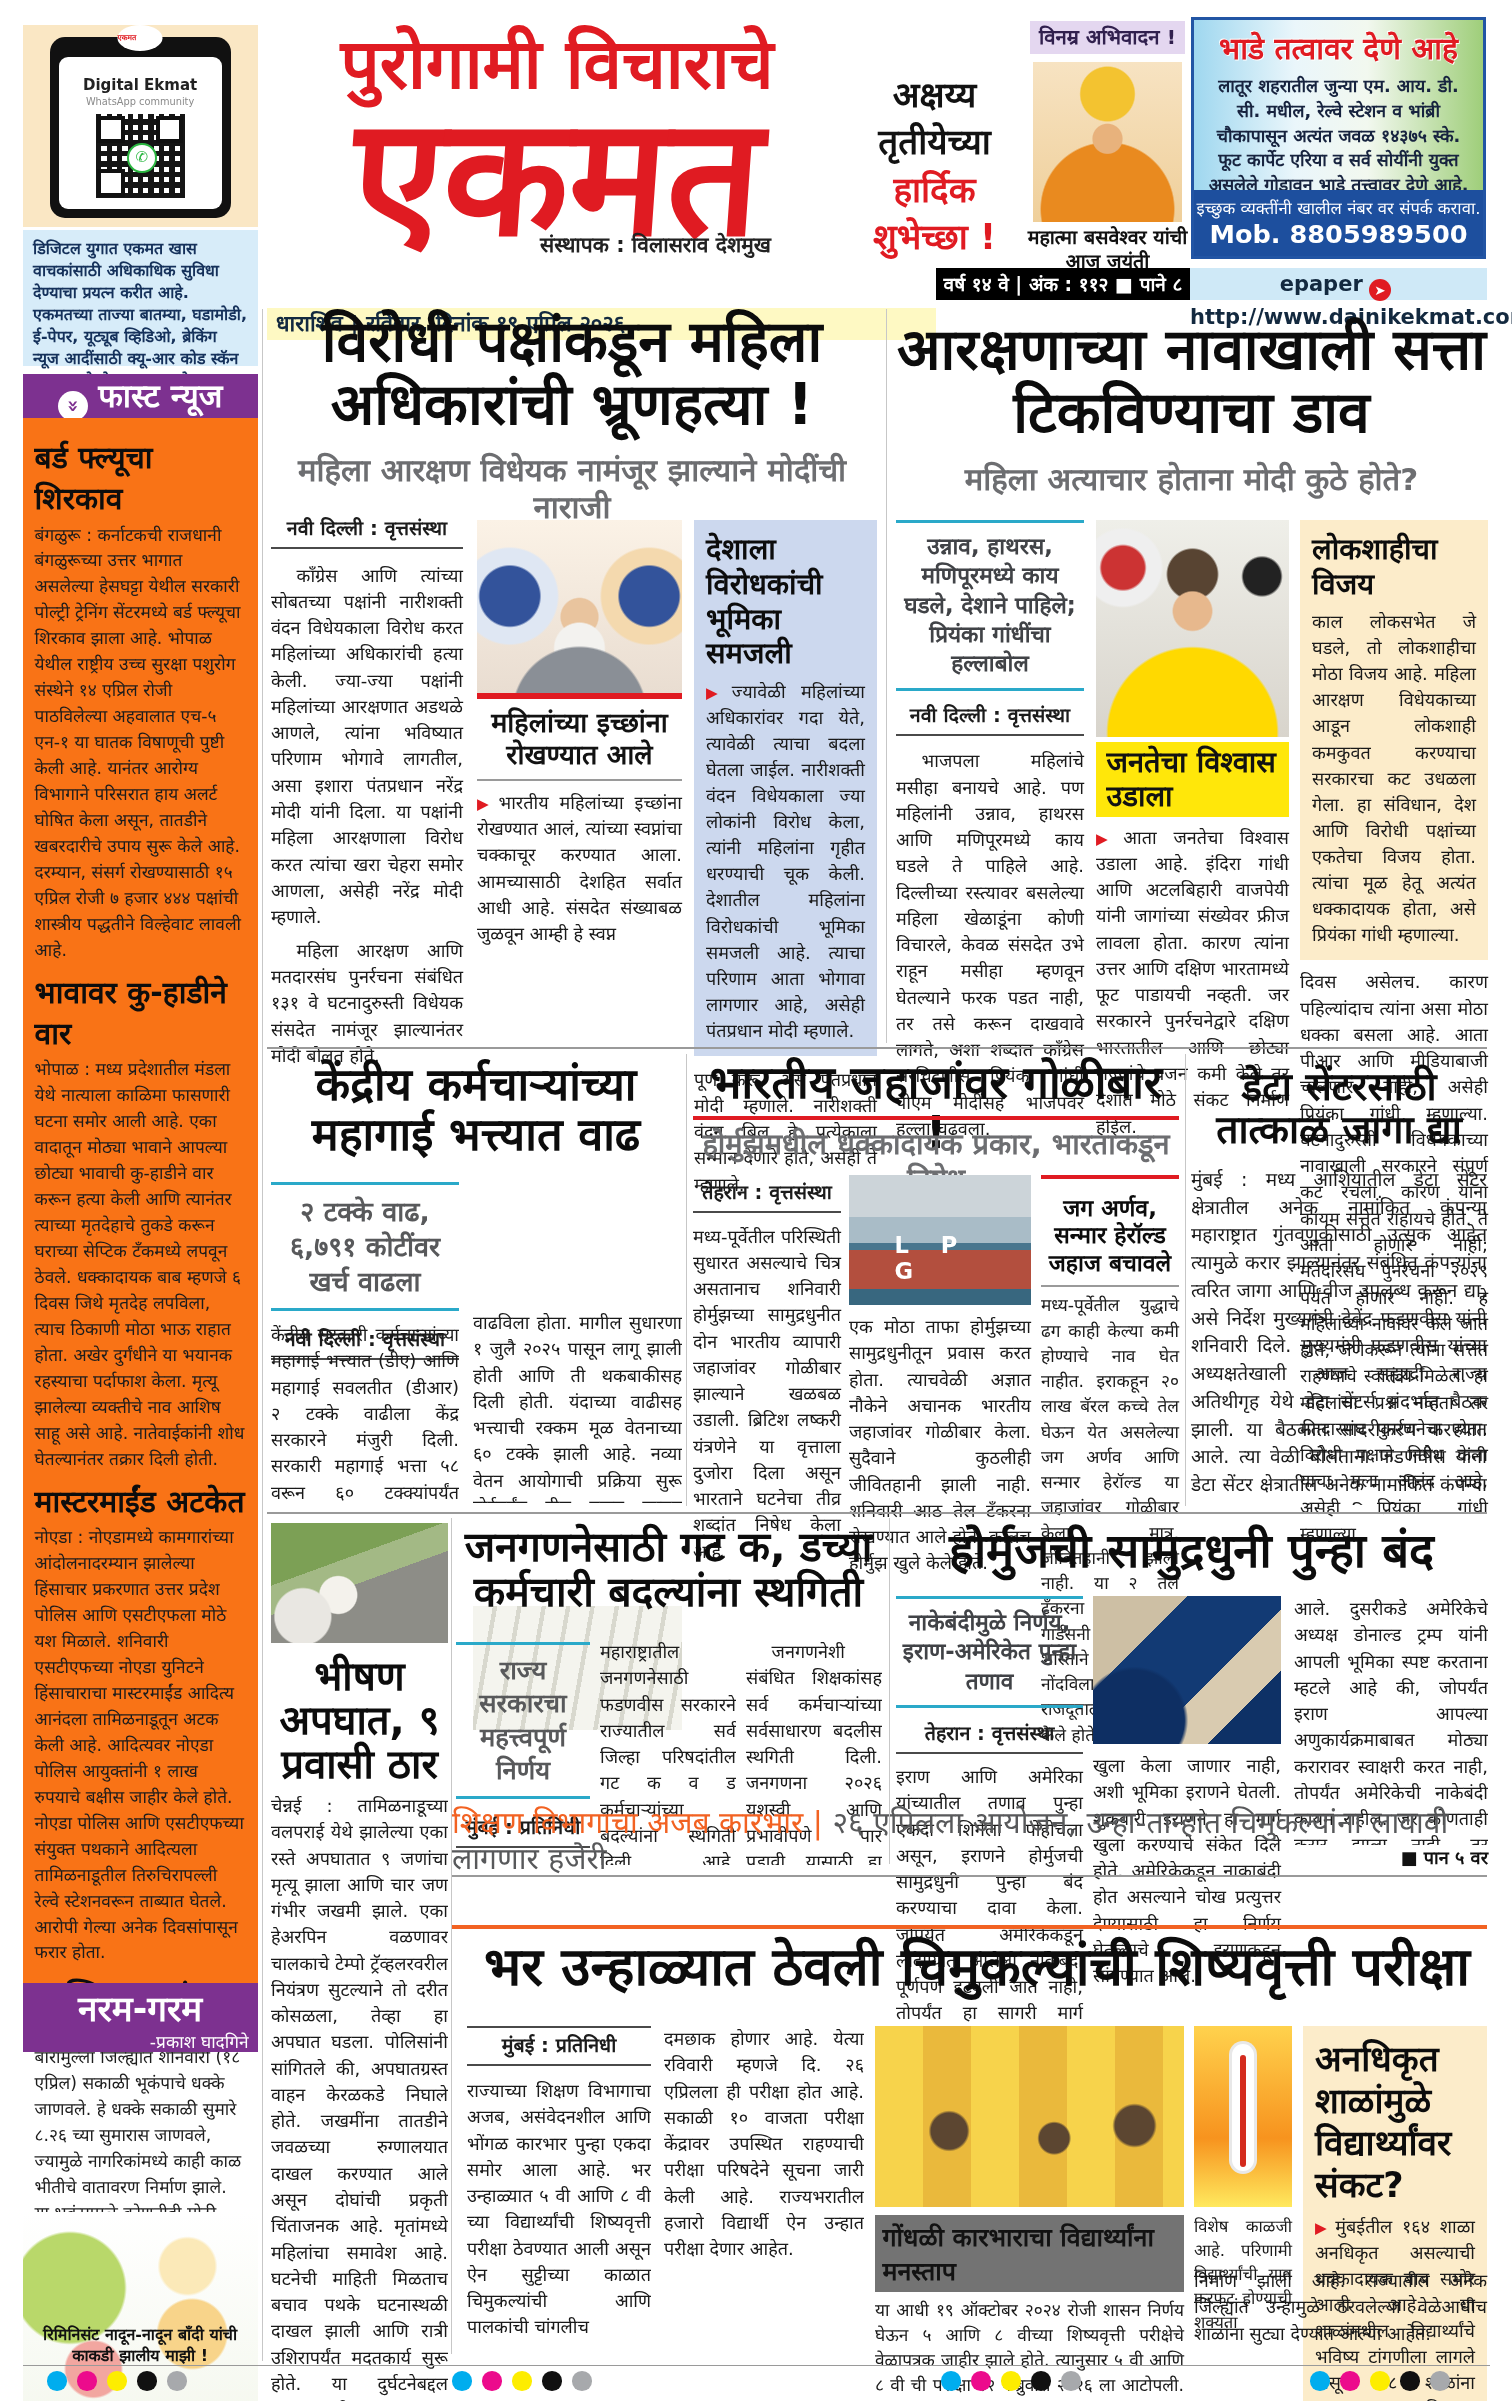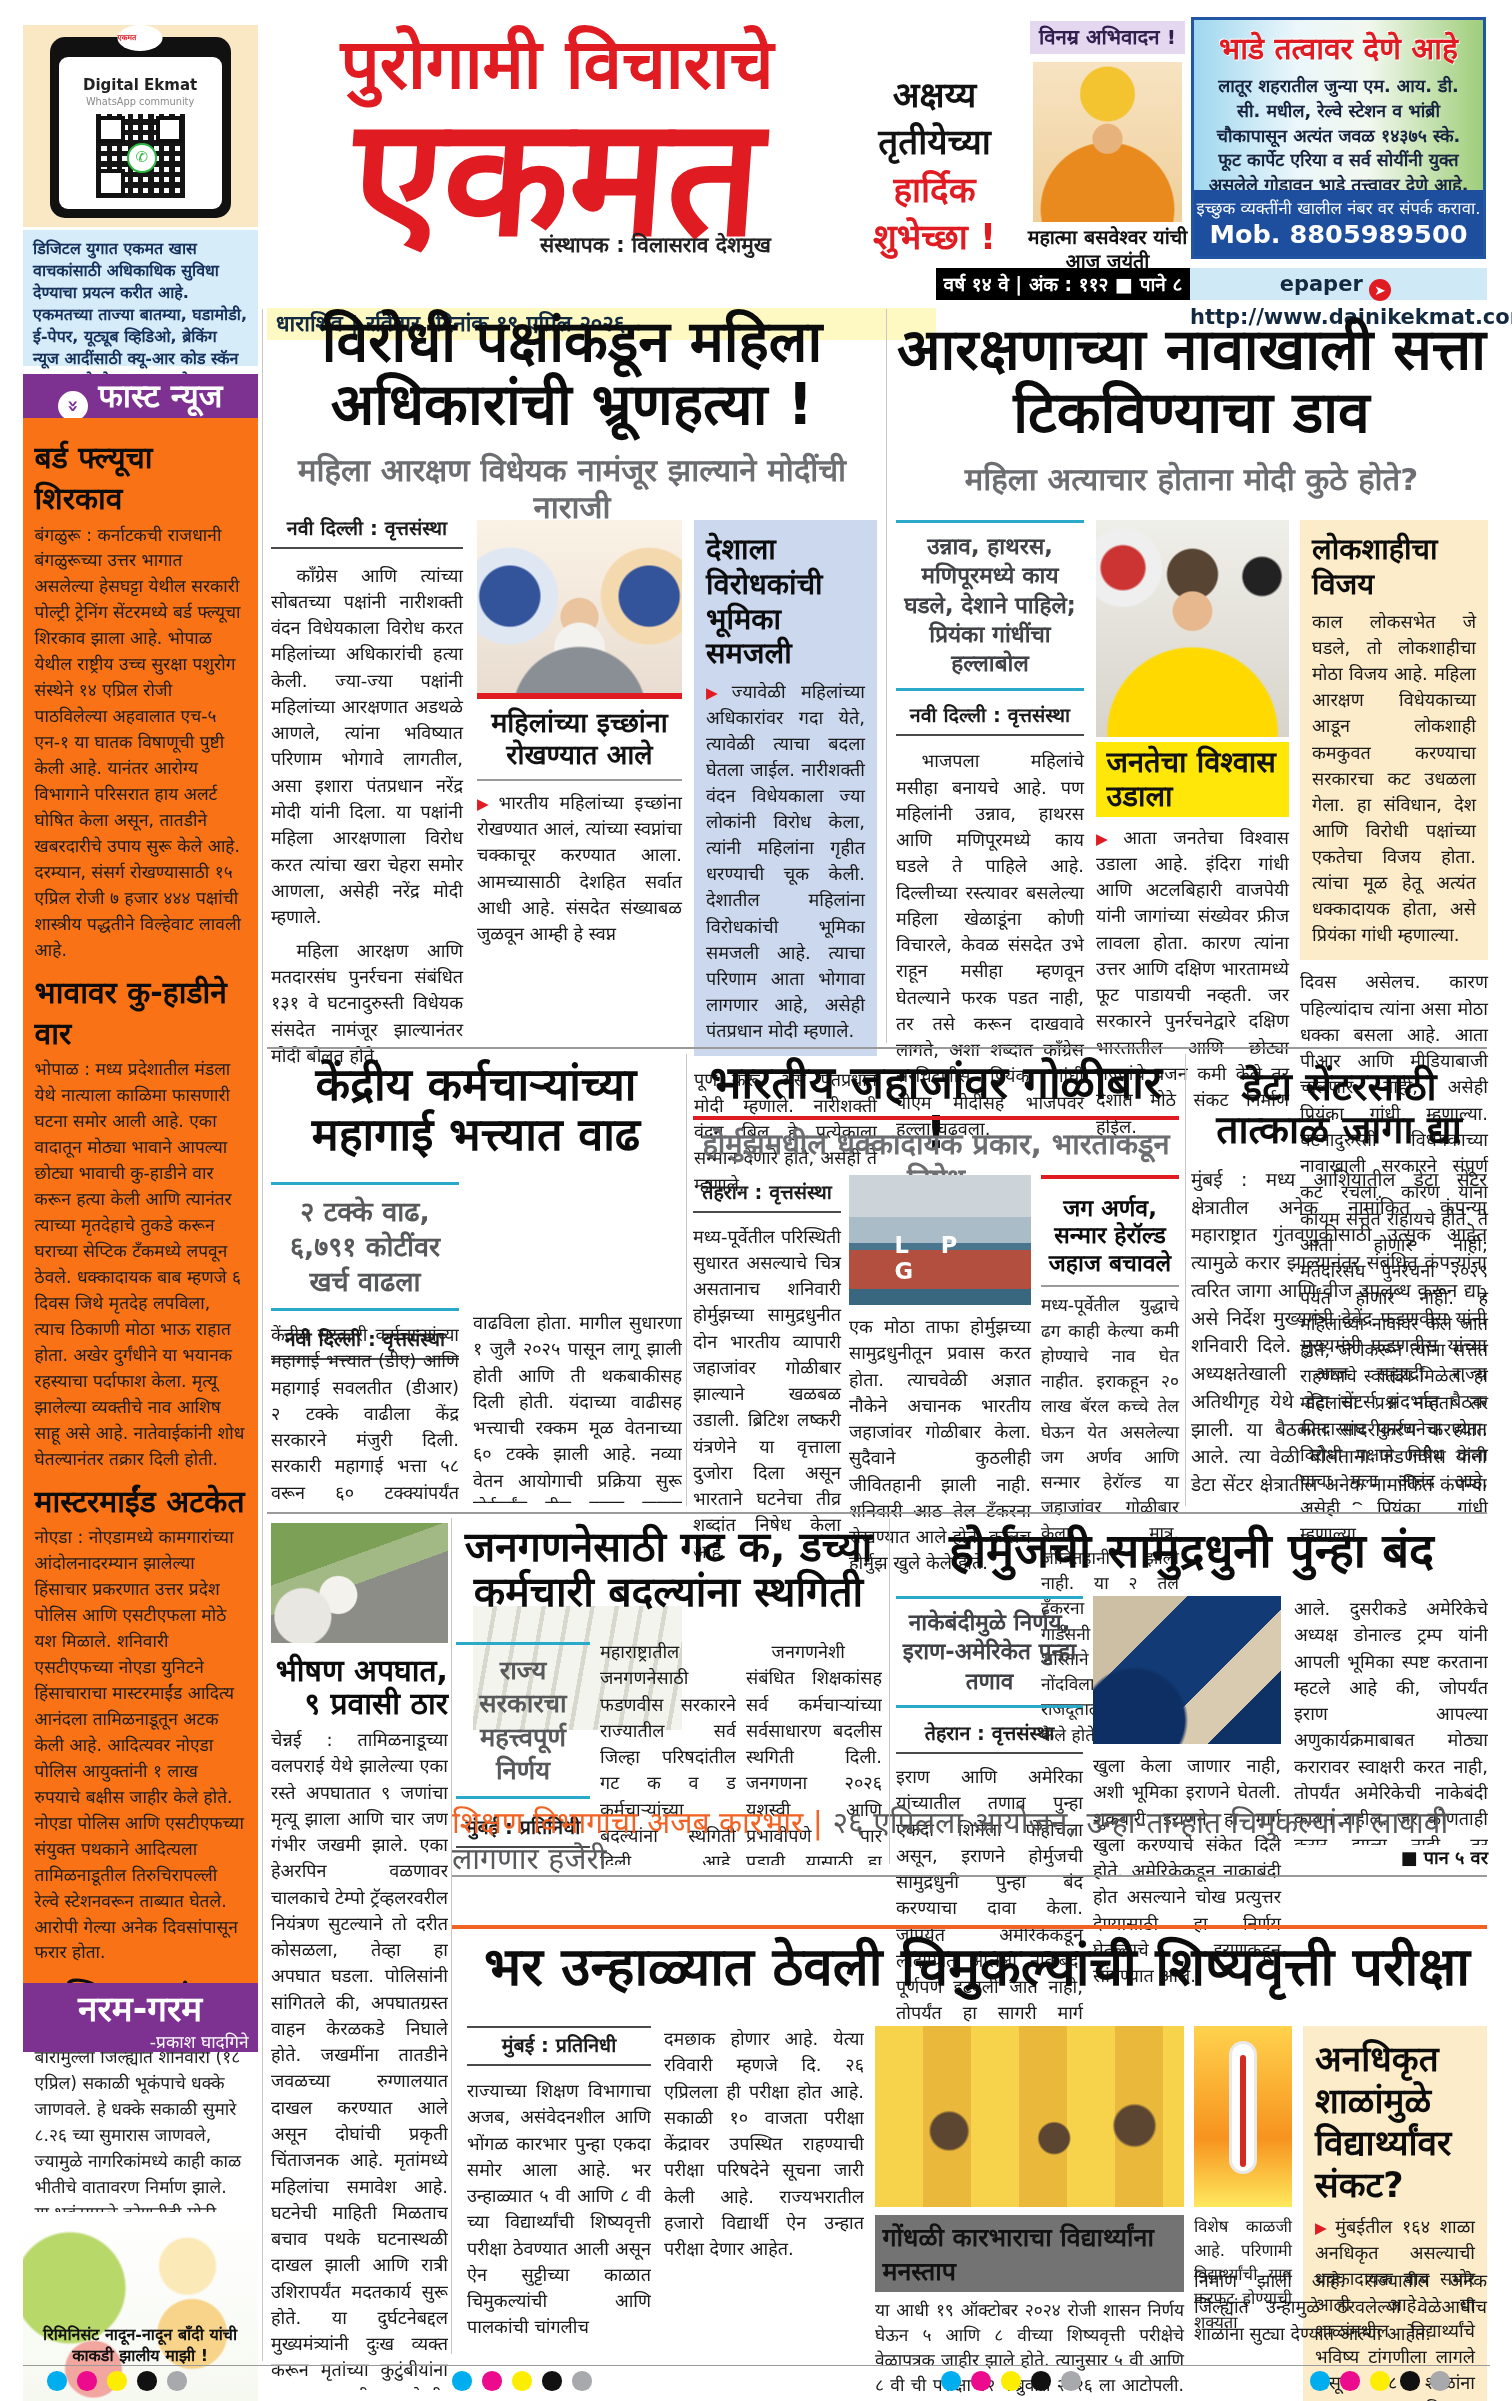--- a/index.html
+++ b/index.html
@@ -304,21 +304,21 @@
     <div class="bodytxt" style="font-size:17.3px;">मध्य-पूर्वेतील युद्धाचे ढग काही केल्या कमी होण्याचे नाव घेत नाहीत. इराकहून २० लाख बॅरल कच्चे तेल घेऊन येत असलेल्या जग अर्णव आणि सन्मार हेरॉल्ड या जहाजांवर गोळीबार केला. मात्र, जीवितहानी झाली नाही. या २ तेल टँकरना रिव्होल्युशनरी गार्डसनी घेराव केला. भारताने निषेध नोंदविला असून राजदूताला पाचारण केले होते.</div>
   </div>
 
   <div class="abs hl" style="left:1191px;top:1066px;width:296px;font-size:39px;">डेटा सेंटरसाठी तात्काळ जागा द्या</div>
   <div class="abs bodytxt" style="left:1191px;top:1166px;width:296px;height:339px;overflow:hidden;font-size:19px;">मुंबई : मध्य आशियातील डेटा सेंटर क्षेत्रातील अनेक नामांकित कंपन्या महाराष्ट्रात गुंतवणुकीसाठी उत्सुक आहेत त्यामुळे करार झाल्यानंतर संबंधित कंपन्यांना त्वरित जागा आणि वीज उपलब्ध करून द्या, असे निर्देश मुख्यमंत्री देवेंद्र फडणवीस यांनी शनिवारी दिले. मुख्यमंत्री फडणवीस यांच्या अध्यक्षतेखाली आज सह्याद्री राज्य अतिथीगृह येथे डेटा सेंटर्स संदर्भात बैठक झाली. या बैठकीत सादरीकरण करण्यात आले. त्या वेळी बोलताना फडणवीस यांनी डेटा सेंटर क्षेत्रातील अनेक नामांकित कंपन्या महाराष्ट्रात गुंतवणुकीसाठी इच्छुक असल्याची माहिती दिली. या कंपन्यांच्या प्रकल्प उभारणीसाठी अत्यावश्यक कामे कालबद्ध पद्धतीने पूर्ण करण्यात यावीत, असे म्हटले.</div>
 
   <div class="hline" style="left:267px;top:1512px;width:1220px;"></div>
 
   <div class="abs" style="left:271px;top:1523px;width:177px;">
     <div class="ph ph-accident" style="width:177px;height:120px;"></div>
-    <div class="hl" style="font-size:30px;margin:10.5px 0 7.5px;text-align:right;">भीषण अपघात, ९ प्रवासी ठार</div>
+    <div class="hl" style="font-size:40px;margin:10.5px 0 7.5px;">भीषण अपघात, ९ प्रवासी ठार</div>
     <div class="bodytxt" style="height:663px;overflow:hidden;">चेन्नई : तामिळनाडूच्या वलपराई येथे झालेल्या एका रस्ते अपघातात ९ जणांचा मृत्यू झाला आणि चार जण गंभीर जखमी झाले. एका हेअरपिन वळणावर चालकाचे टेम्पो ट्रॅव्हलरवरील नियंत्रण सुटल्याने तो दरीत कोसळला, तेव्हा हा अपघात घडला. पोलिसांनी सांगितले की, अपघातग्रस्त वाहन केरळकडे निघाले होते. जखमींना तातडीने जवळच्या रुग्णालयात दाखल करण्यात आले असून दोघांची प्रकृती चिंताजनक आहे. मृतांमध्ये महिलांचा समावेश आहे. घटनेची माहिती मिळताच बचाव पथके घटनास्थळी दाखल झाली आणि रात्री उशिरापर्यंत मदतकार्य सुरू होते. या दुर्घटनेबद्दल मुख्यमंत्र्यांनी दुःख व्यक्त करून मृतांच्या कुटुंबीयांना मदत जाहीर केली. अपघाताच्या कारणांची सखोल चौकशी सुरू असल्याचे पोलिसांनी सांगितले.</div>
   </div>
 
   <div class="abs hl" style="left:456px;top:1525px;width:425px;font-size:41px;">जनगणनेसाठी गट क, डच्या कर्मचारी बदल्यांना स्थगिती</div>
   <div class="abs" style="left:456px;top:1642px;width:134px;">
     <div class="kicker" style="font-size:25.6px;color:#58595b;">राज्य सरकारचा महत्त्वपूर्ण निर्णय</div>
     <div class="dl" style="margin-top:10.5px;">मुंबई : प्रतिनिधी</div>
   </div>
   <div class="abs bodytxt" style="left:600px;top:1639px;width:136px;height:226px;overflow:hidden;">महाराष्ट्रातील जनगणनेसाठी फडणवीस सरकारने राज्यातील सर्व जिल्हा परिषदांतील गट क व ड कर्मचाऱ्यांच्या बदल्यांना स्थगिती दिली आहे. ग्रामविकास मंत्री जयकुमार गोरे यांनी हा महत्त्वाचा निर्णय घेतला आहे.</div>
   <div class="abs bodytxt" style="left:746px;top:1639px;width:136px;height:226px;overflow:hidden;">

